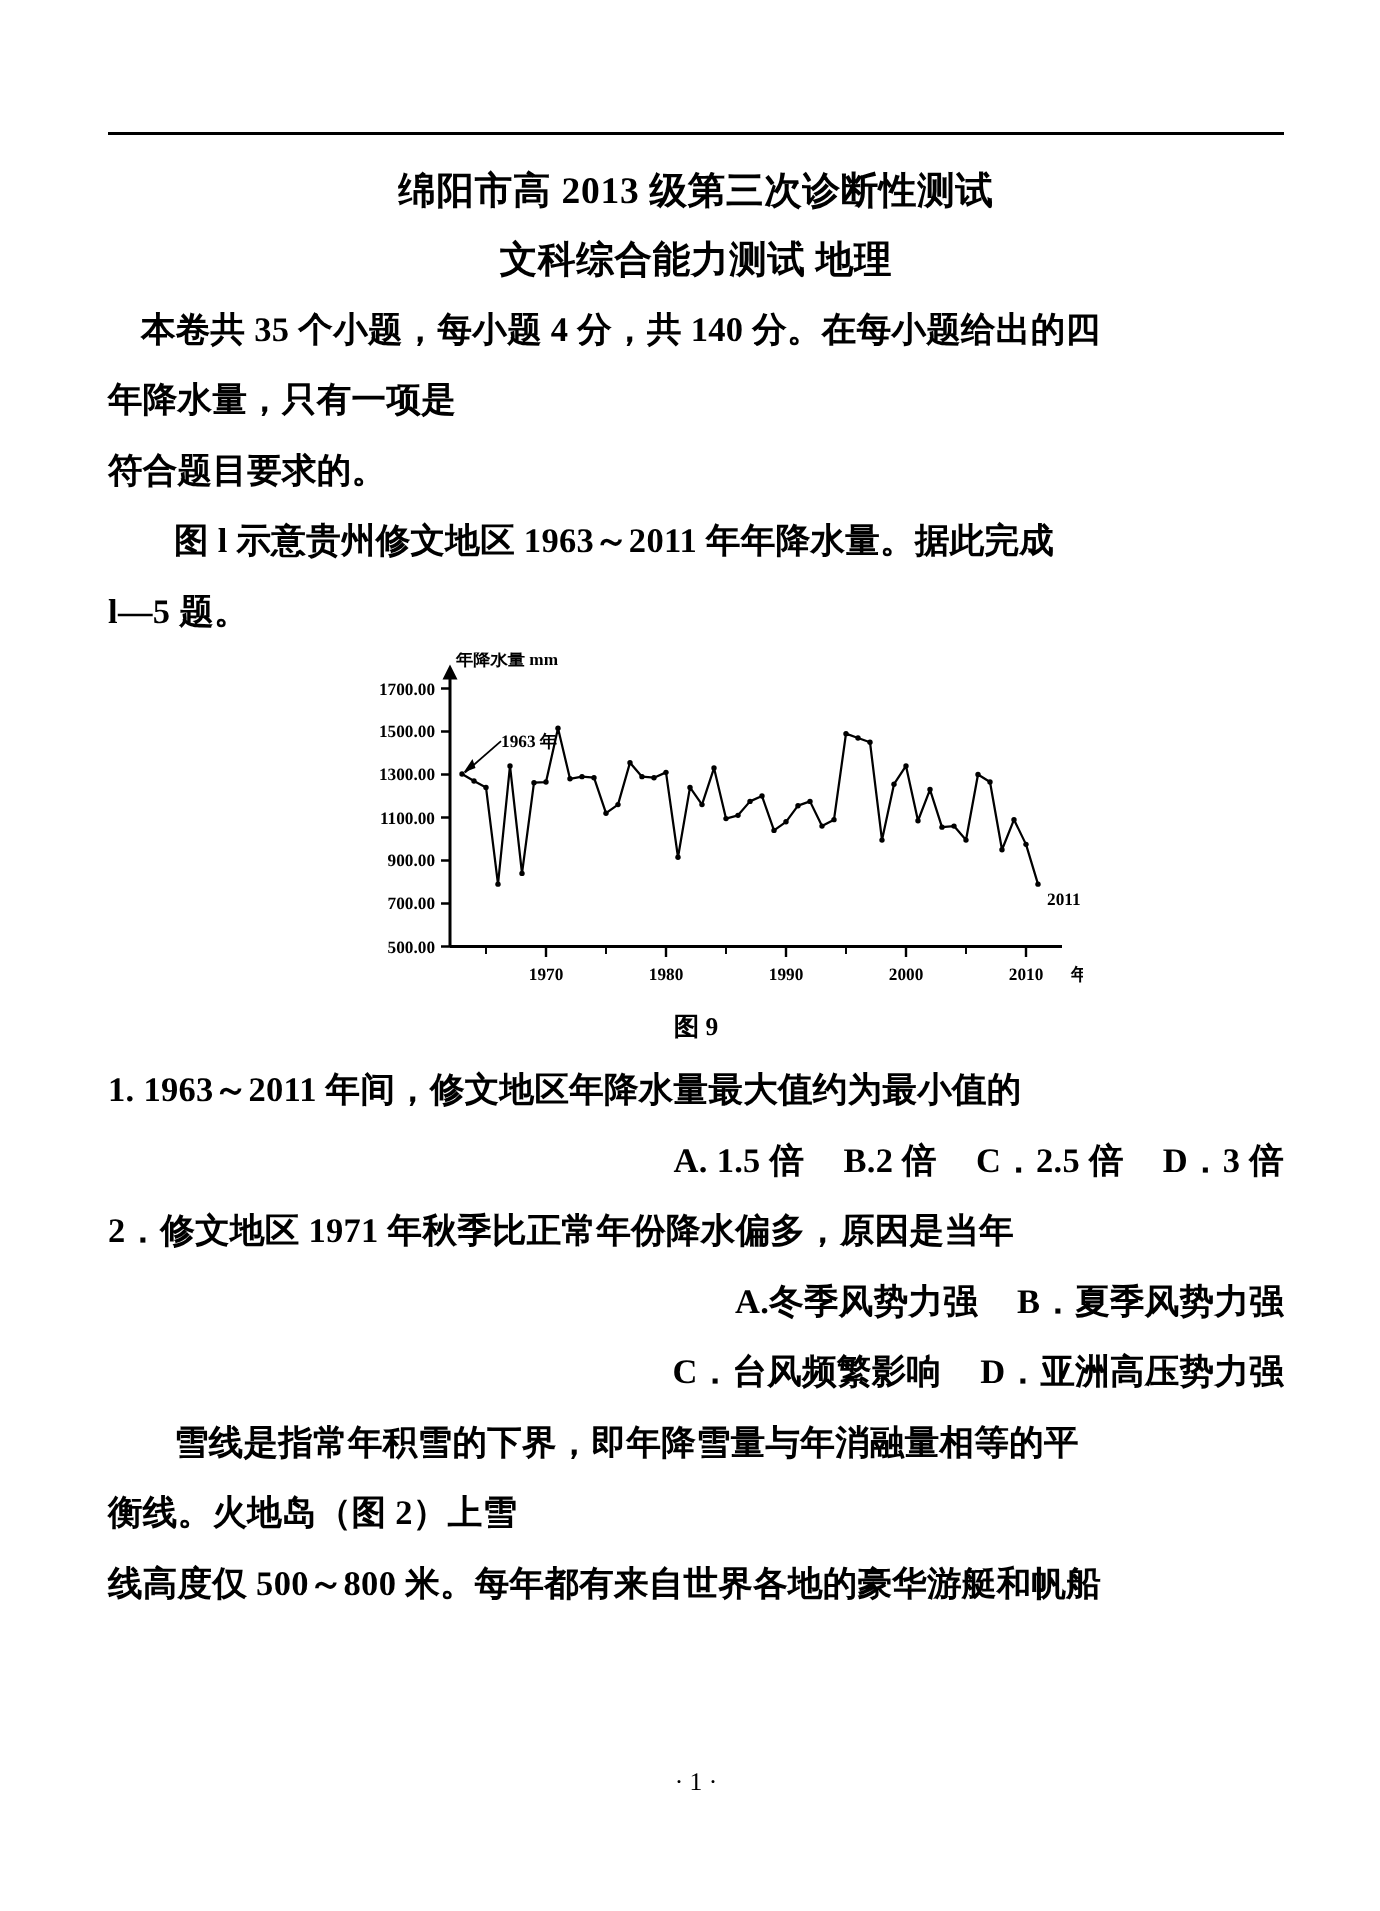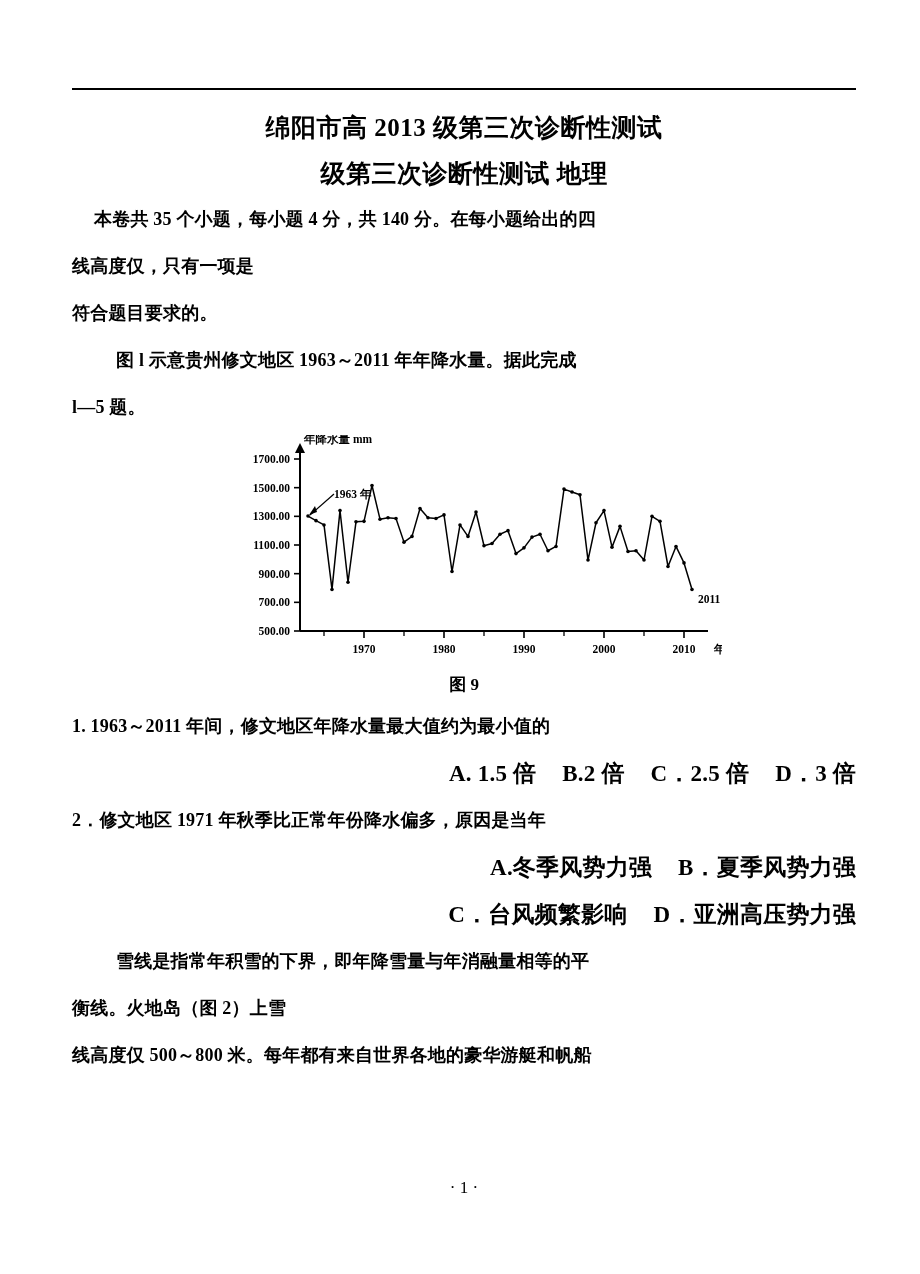--- a/index.html
+++ b/index.html
@@ -40,21 +40,21 @@
     text-align: center;
     font-weight: bold;
     font-size: 25px;
     line-height: 44px;
     letter-spacing: 0.5px;
   }
   .title-1 { margin-top: 6px; }
   .title-2 { margin-top: 2px; }
   .title-3 { margin-top: 2px; font-size: 24px; }
   .body-text {
-    font-size: 18px;
+    font-size: 23px;
     font-weight: bold;
     line-height: 47px;
     text-align: justify;
     letter-spacing: 0.2px;
   }
   .indent-1 { text-indent: 22px; }
   .indent-2 { text-indent: 44px; }
   .opt-line {
     font-size: 23px;
     font-weight: bold;
@@ -107,24 +107,24 @@
 </head>
 <body>
 
 <div class="page">
 
   <div class="top-rule"></div>
 
   <div class="content">
 
     <div class="title-line title-1">绵阳市高 2013 级第三次诊断性测试</div>
-    <div class="title-line title-2">级第三次诊断性测试 地理</div>
+    <div class="title-line title-2">文科综合能力测试 地理</div>
 
     <div class="body-text indent-1">本卷共 35 个小题，每小题 4 分，共 140 分。在每小题给出的四</div>
-    <div class="body-text">线高度仅，只有一项是</div>
+    <div class="body-text">年降水量，只有一项是</div>
     <div class="body-text">符合题目要求的。</div>
 
     <div class="body-text indent-2">图 l 示意贵州修文地区 1963～2011 年年降水量。据此完成</div>
     <div class="body-text">l—5 题。</div>
 
     <div class="figure-block">
       <div class="chart-wrap">
         <svg class="chart-svg" id="chart" width="500" height="240" viewBox="0 0 500 240">
             <line x1="78" y1="196" x2="78" y2="14" stroke="#000000" stroke-width="2"></line>
             <polygon points="73,18 83,18 78,8" fill="#000000"></polygon>

